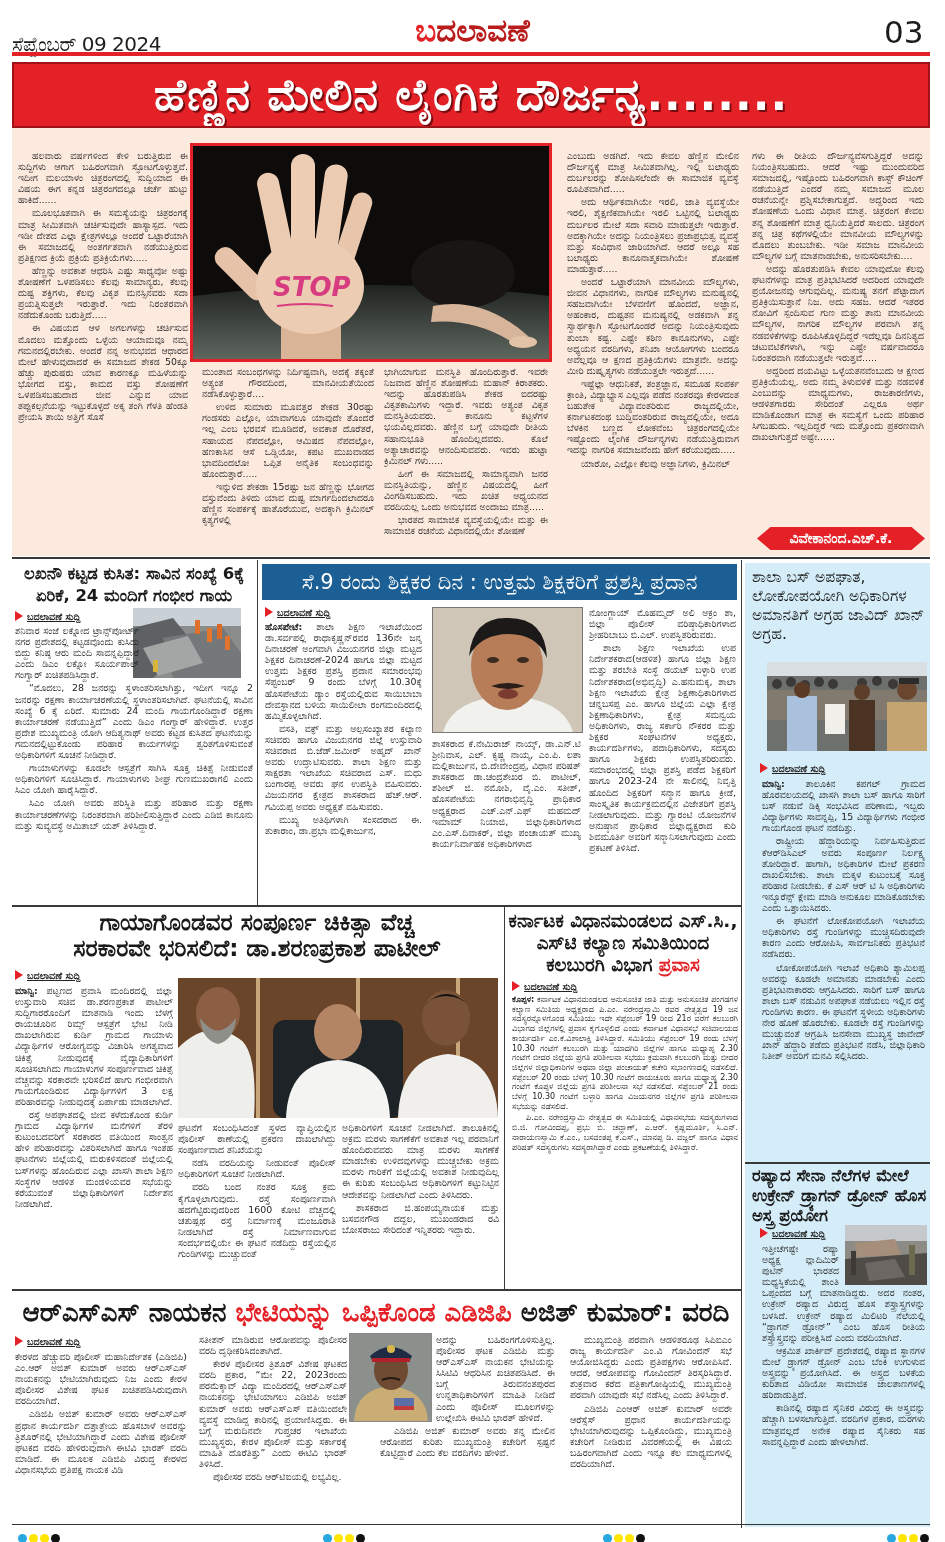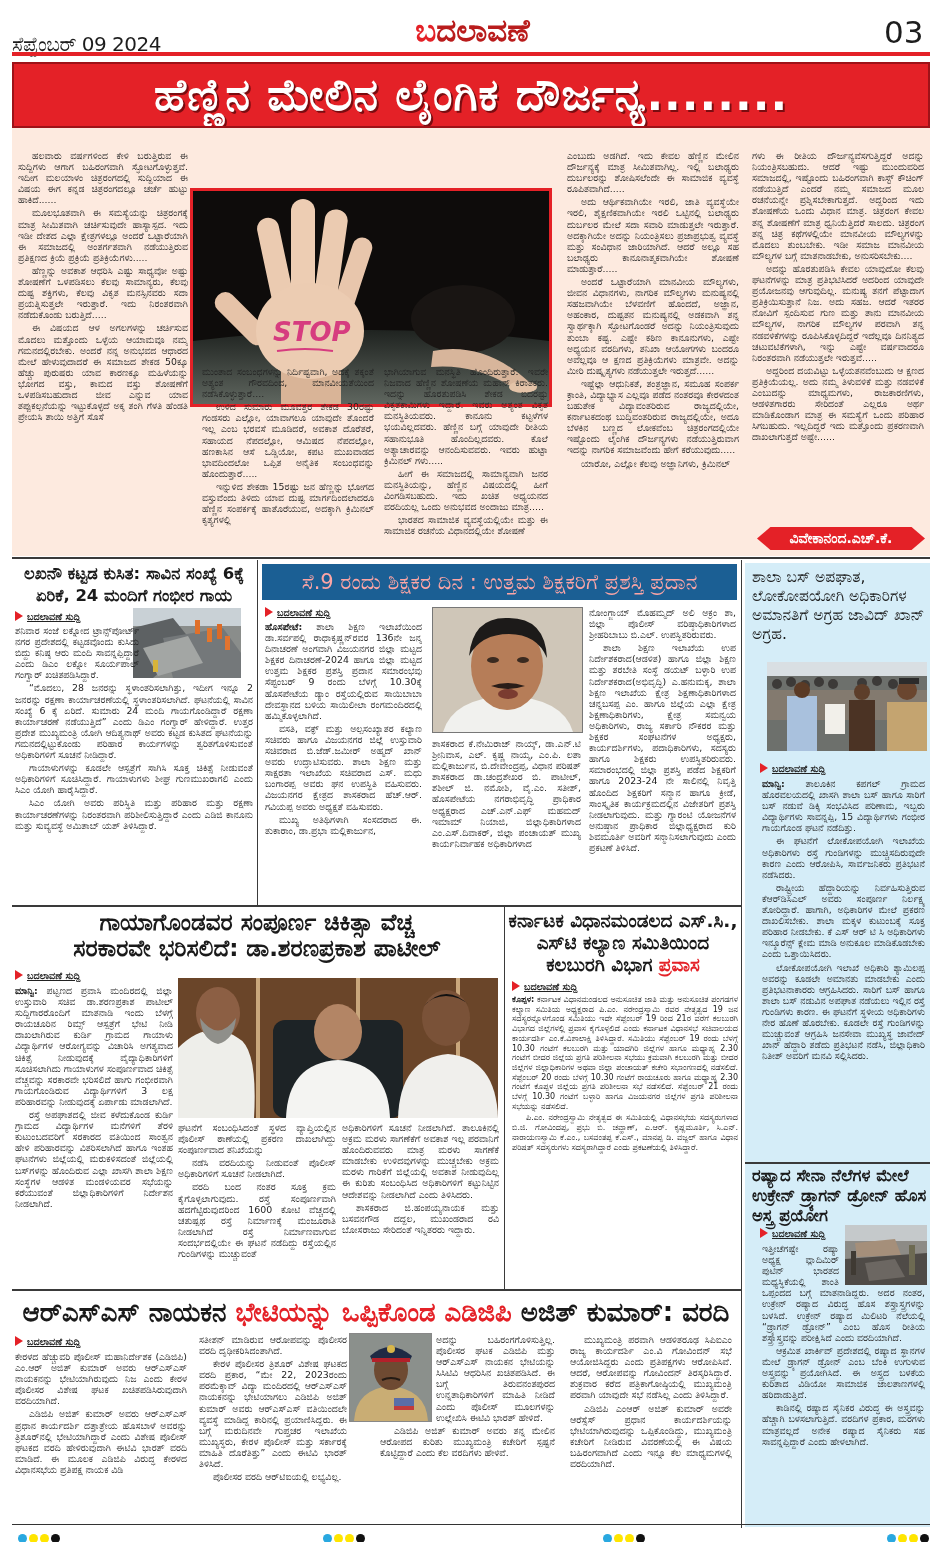--- a/index.html
+++ b/index.html
@@ -25,21 +25,21 @@
   #masthead{left:0;top:12px;width:945px;text-align:center;font-size:31px;font-weight:bold;}
   #masthead .m1{color:#e42127;}
   #masthead .m2{color:#b91c1c;}
   #pagenum{left:884px;top:14px;font-size:31px;}
   #redrule{left:12px;top:52px;width:918px;height:4px;background:#e42127;}
 
   
   #lead-banner{left:12px;top:62px;width:914px;height:62px;background:#e42127;border:2px solid #9e1218;
     color:#fff;font-size:44px;font-weight:bold;text-align:center;line-height:62px;letter-spacing:1px;text-shadow:2px 2px 0 #7a0c10;white-space:nowrap;overflow:hidden;}
   #lead-box{left:12px;top:128px;width:918px;height:428px;background:#fdeadf;}
-  #lead-photo{left:190px;top:143px;width:356px;height:213px;border:3px solid #e42127;background:#14b8a6;margin-top:45px;}
+  #lead-photo{left:190px;top:143px;width:356px;height:213px;border:3px solid #e42127;background:#14b8a6;}
   #author{left:757px;top:527px;width:168px;height:23px;background:#e42127;color:#fff;font-size:14px;font-weight:bold;text-align:center;line-height:23px;
     clip-path:polygon(8% 0,92% 0,100% 50%,92% 100%,8% 100%,0 50%);white-space:nowrap;}
 
   
   #right-box{left:745px;top:563px;width:185px;height:964px;background:#d5edf8;}
 
   
   .reg{position:absolute;top:1528px;height:10px;}
   .dot{display:inline-block;width:9px;height:9px;border-radius:50%;margin-right:2px;}
 </style>
@@ -132,21 +132,21 @@
 <div class="abs txt" style="left:15px;top:625px;width:238px;height:275px;">
   <div style="float:right;width:114px;height:55px;"></div>
   <p class="ni">ಶನಿವಾರ ಸಂಜೆ ಲಕ್ನೋದ ಟ್ರಾನ್ಸ್‌ಪೋರ್ಟ್ ನಗರ ಪ್ರದೇಶದಲ್ಲಿ ಕಟ್ಟಡವೊಂದು ಕುಸಿದು ಬಿದ್ದು ಕನಿಷ್ಠ ಆರು ಮಂದಿ ಸಾವನ್ನಪ್ಪಿದ್ದಾರೆ ಎಂದು ಡಿಎಂ ಲಕ್ನೋ ಸೂರ್ಯಪಾಲ್ ಗಂಗ್ವಾರ್ ಖಚಿತಪಡಿಸಿದ್ದಾರೆ.</p>
   <p>“ಮೊದಲು, 28 ಜನರನ್ನು ಸ್ಥಳಾಂತರಿಸಲಾಗಿತ್ತು, ಇದೀಗ ಇನ್ನೂ 2 ಜನರನ್ನು ರಕ್ಷಣಾ ಕಾರ್ಯಾಚರಣೆಯಲ್ಲಿ ಸ್ಥಳಾಂತರಿಸಲಾಗಿದೆ. ಘಟನೆಯಲ್ಲಿ ಸಾವಿನ ಸಂಖ್ಯೆ 6 ಕ್ಕೆ ಏರಿದೆ. ಸುಮಾರು 24 ಮಂದಿ ಗಾಯಗೊಂಡಿದ್ದಾರೆ ರಕ್ಷಣಾ ಕಾರ್ಯಾಚರಣೆ ನಡೆಯುತ್ತಿದೆ” ಎಂದು ಡಿಎಂ ಗಂಗ್ವಾರ್ ಹೇಳಿದ್ದಾರೆ. ಉತ್ತರ ಪ್ರದೇಶ ಮುಖ್ಯಮಂತ್ರಿ ಯೋಗಿ ಆದಿತ್ಯನಾಥ್ ಅವರು ಕಟ್ಟಡ ಕುಸಿತದ ಘಟನೆಯನ್ನು ಗಮನದಲ್ಲಿಟ್ಟುಕೊಂಡು ಪರಿಹಾರ ಕಾರ್ಯಗಳನ್ನು ತ್ವರಿತಗೊಳಿಸುವಂತೆ ಅಧಿಕಾರಿಗಳಿಗೆ ಸೂಚನೆ ನೀಡಿದ್ದಾರೆ.</p>
   <p>ಗಾಯಾಳುಗಳನ್ನು ಕೂಡಲೇ ಆಸ್ಪತ್ರೆಗೆ ಸಾಗಿಸಿ ಸೂಕ್ತ ಚಿಕಿತ್ಸೆ ನೀಡುವಂತೆ ಅಧಿಕಾರಿಗಳಿಗೆ ಸೂಚಿಸಿದ್ದಾರೆ. ಗಾಯಾಳುಗಳು ಶೀಘ್ರ ಗುಣಮುಖರಾಗಲಿ ಎಂದು ಸಿಎಂ ಯೋಗಿ ಹಾರೈಸಿದ್ದಾರೆ.</p>
   <p>ಸಿಎಂ ಯೋಗಿ ಅವರು ಪರಿಸ್ಥಿತಿ ಮತ್ತು ಪರಿಹಾರ ಮತ್ತು ರಕ್ಷಣಾ ಕಾರ್ಯಾಚರಣೆಗಳನ್ನು ನಿರಂತರವಾಗಿ ಪರಿಶೀಲಿಸುತ್ತಿದ್ದಾರೆ ಎಂದು ಎಡಿಜಿ ಕಾನೂನು ಮತ್ತು ಸುವ್ಯವಸ್ಥೆ ಅಮಿತಾಬ್ ಯಶ್ ತಿಳಿಸಿದ್ದಾರೆ.</p>
 </div>
 <div class="rule-v" style="left:257px;top:560px;height:345px;"></div>
 
 <div class="abs" style="left:260px;top:560px;width:480px;height:343px;"></div>
-<div class="abs" style="left:262px;top:564px;width:475px;height:36px;background:#1b5f94;color:#fca5a5;font-size:21px;line-height:36px;text-align:center;white-space:nowrap;overflow:hidden;">ಸೆ.9 ರಂದು ಶಿಕ್ಷಕರ ದಿನ : ಉತ್ತಮ ಶಿಕ್ಷಕರಿಗೆ ಪ್ರಶಸ್ತಿ ಪ್ರದಾನ</div>
+<div class="abs" style="left:262px;top:564px;width:475px;height:36px;background:#1b5f94;color:#ffffff;font-size:21px;line-height:36px;text-align:center;white-space:nowrap;overflow:hidden;">ಸೆ.9 ರಂದು ಶಿಕ್ಷಕರ ದಿನ : ಉತ್ತಮ ಶಿಕ್ಷಕರಿಗೆ ಪ್ರಶಸ್ತಿ ಪ್ರದಾನ</div>
 <div class="byline" style="left:265px;top:607px;"><span class="tri"></span><span class="lbl">ಬದಲಾವಣೆ ಸುದ್ದಿ</span></div>
 <div class="abs txt" style="left:265px;top:621px;width:157px;height:280px;">
   <p class="ni"><b>ಹೊಸಪೇಟೆ:</b> <span>ಶಾಲಾ ಶಿಕ್ಷಣ ಇಲಾಖೆಯಿಂದ ಡಾ.ಸರ್ವಪಲ್ಲಿ ರಾಧಾಕೃಷ್ಣನ್‌ರವರ 136ನೇ ಜನ್ಮ ದಿನಾಚರಣೆ ಅಂಗವಾಗಿ ವಿಜಯನಗರ ಜಿಲ್ಲಾ ಮಟ್ಟದ ಶಿಕ್ಷಕರ ದಿನಾಚರಣೆ-2024 ಹಾಗೂ ಜಿಲ್ಲಾ ಮಟ್ಟದ ಉತ್ತಮ ಶಿಕ್ಷಕರ ಪ್ರಶಸ್ತಿ ಪ್ರದಾನ ಸಮಾರಂಭವು ಸೆಪ್ಟಂಬರ್ 9 ರಂದು ಬೆಳಗ್ಗೆ 10.30ಕ್ಕೆ ಹೊಸಪೇಟೆಯ ಡ್ಯಾಂ ರಸ್ತೆಯಲ್ಲಿರುವ ಸಾಯಿಬಾಬಾ ದೇವಸ್ಥಾನದ ಬಳಿಯ ಸಾಯಿಲೀಲಾ ರಂಗಮಂದಿರದಲ್ಲಿ ಹಮ್ಮಿಕೊಳ್ಳಲಾಗಿದೆ.</span></p>
   <p>ವಸತಿ, ವಕ್ಫ್ ಮತ್ತು ಅಲ್ಪಸಂಖ್ಯಾತರ ಕಲ್ಯಾಣ ಸಚಿವರು ಹಾಗೂ ವಿಜಯನಗರ ಜಿಲ್ಲೆ ಉಸ್ತುವಾರಿ ಸಚಿವರಾದ ಬಿ.ಜೆಡ್.ಜಮೀರ್ ಅಹ್ಮದ್ ಖಾನ್ ಅವರು ಉದ್ಘಾಟಿಸುವರು. ಶಾಲಾ ಶಿಕ್ಷಣ ಮತ್ತು ಸಾಕ್ಷರತಾ ಇಲಾಖೆಯ ಸಚಿವರಾದ ಎಸ್. ಮಧು ಬಂಗಾರಪ್ಪ ಅವರು ಘನ ಉಪಸ್ಥಿತಿ ವಹಿಸುವರು. ವಿಜಯನಗರ ಕ್ಷೇತ್ರದ ಶಾಸಕರಾದ ಹೆಚ್.ಆರ್. ಗವಿಯಪ್ಪ ಅವರು ಅಧ್ಯಕ್ಷತೆ ವಹಿಸುವರು.</p>
   <p>ಮುಖ್ಯ ಅತಿಥಿಗಳಾಗಿ ಸಂಸದರಾದ ಈ. ತುಕಾರಾಂ, ಡಾ.ಪ್ರಭಾ ಮಲ್ಲಿಕಾರ್ಜುನ,</p>
 </div>
 <div class="photo" style="left:432px;top:607px;width:149px;height:124px;border:1px solid #777;">
   <svg viewBox="0 0 149 124" preserveAspectRatio="none">
     <rect width="149" height="124" fill="#cfc6b8"></rect>
     <path d="M10 124 Q20 90 74 88 Q130 90 140 124 Z" fill="#f1f1ee"></path>
@@ -193,22 +193,22 @@
     <rect x="82" y="38" width="26" height="51" fill="#4b3324"></rect>
     <circle cx="95" cy="30" r="8" fill="#5d3e2a"></circle>
     <rect x="120" y="40" width="40" height="49" fill="#c4a470"></rect>
     <circle cx="140" cy="28" r="10" fill="#6a462f"></circle>
     <rect x="132" y="16" width="20" height="6" fill="#2b2b2b"></rect>
   </svg>
 </div>
 <div class="byline" style="left:760px;top:763px;"><span class="tri"></span><span class="lbl">ಬದಲಾವಣೆ ಸುದ್ದಿ</span></div>
 <div class="abs txt" style="left:762px;top:778px;width:163px;height:382px;">
   <p class="ni"><b>ಮಾನ್ವಿ:</b> <span>ತಾಲೂಕಿನ ಕಪಗಲ್ ಗ್ರಾಮದ ಹೊರವಲಯದಲ್ಲಿ ಖಾಸಗಿ ಶಾಲಾ ಬಸ್ ಹಾಗೂ ಸಾರಿಗೆ ಬಸ್ ನಡುವೆ ಡಿಕ್ಕಿ ಸಂಭವಿಸಿದ ಪರಿಣಾಮ, ಇಬ್ಬರು ವಿದ್ಯಾರ್ಥಿಗಳು ಸಾವನ್ನಪ್ಪಿ, 15 ವಿದ್ಯಾರ್ಥಿಗಳು ಗಂಭೀರ ಗಾಯಗೊಂಡ ಘಟನೆ ನಡೆದಿತ್ತು.</span></p>
+  <p>ರಾಷ್ಟ್ರೀಯ ಹೆದ್ದಾರಿಯನ್ನು ನಿರ್ವಹಿಸುತ್ತಿರುವ ಕೆಆರ್‌ಡಿಸಿಎಲ್ ಅವರು ಸಂಪೂರ್ಣ ನಿರ್ಲಕ್ಷ್ಯ ತೋರಿದ್ದಾರೆ. ಹಾಗಾಗಿ, ಅಧಿಕಾರಿಗಳ ಮೇಲೆ ಪ್ರಕರಣ ದಾಖಲಿಸಬೇಕು. ಶಾಲಾ ಮಕ್ಕಳ ಕುಟುಂಬಕ್ಕೆ ಸೂಕ್ತ ಪರಿಹಾರ ನೀಡಬೇಕು. ಕೆ ಎಸ್ ಆರ್ ಟಿ ಸಿ ಅಧಿಕಾರಿಗಳು ಇನ್ಶೂರೆನ್ಸ್ ಕ್ಲೇಮ ಮಾಡಿ ಅನುಕೂಲ ಮಾಡಿಕೊಡಬೇಕು ಎಂದು ಒತ್ತಾಯಿಸಿದರು.</p>
   <p>ಈ ಘಟನೆಗೆ ಲೋಕೋಪಯೋಗಿ ಇಲಾಖೆಯ ಅಧಿಕಾರಿಗಳು ರಸ್ತೆ ಗುಂಡಿಗಳನ್ನು ಮುಚ್ಚಿಸದಿರುವುದೇ ಕಾರಣ ಎಂದು ಆರೋಪಿಸಿ, ಸಾರ್ವಜನಿಕರು ಪ್ರತಿಭಟನೆ ನಡೆಸಿದರು.</p>
-  <p>ರಾಷ್ಟ್ರೀಯ ಹೆದ್ದಾರಿಯನ್ನು ನಿರ್ವಹಿಸುತ್ತಿರುವ ಕೆಆರ್‌ಡಿಸಿಎಲ್ ಅವರು ಸಂಪೂರ್ಣ ನಿರ್ಲಕ್ಷ್ಯ ತೋರಿದ್ದಾರೆ. ಹಾಗಾಗಿ, ಅಧಿಕಾರಿಗಳ ಮೇಲೆ ಪ್ರಕರಣ ದಾಖಲಿಸಬೇಕು. ಶಾಲಾ ಮಕ್ಕಳ ಕುಟುಂಬಕ್ಕೆ ಸೂಕ್ತ ಪರಿಹಾರ ನೀಡಬೇಕು. ಕೆ ಎಸ್ ಆರ್ ಟಿ ಸಿ ಅಧಿಕಾರಿಗಳು ಇನ್ಶೂರೆನ್ಸ್ ಕ್ಲೇಮ ಮಾಡಿ ಅನುಕೂಲ ಮಾಡಿಕೊಡಬೇಕು ಎಂದು ಒತ್ತಾಯಿಸಿದರು.</p>
   <p>ಲೋಕೋಪಯೋಗಿ ಇಲಾಖೆ ಅಧಿಕಾರಿ ಶ್ಯಾಮಿಲಪ್ಪ ಅವರನ್ನು ಕೂಡಲೇ ಅಮಾನತು ಮಾಡಬೇಕು ಎಂದು ಪ್ರತಿಭಟನಾಕಾರರು ಆಗ್ರಹಿಸಿದರು. ಸಾರಿಗೆ ಬಸ್ ಹಾಗೂ ಶಾಲಾ ಬಸ್ ನಡುವಿನ ಅಪಘಾತ ನಡೆಯಲು ಇಲ್ಲಿನ ರಸ್ತೆ ಗುಂಡಿಗಳು ಕಾರಣ. ಈ ಘಟನೆಗೆ ಸ್ಥಳೀಯ ಅಧಿಕಾರಿಗಳು ನೇರ ಹೊಣೆ ಹೊರಬೇಕು. ಕೂಡಲೇ ರಸ್ತೆ ಗುಂಡಿಗಳನ್ನು ಮುಚ್ಚುವಂತೆ ಆಗ್ರಹಿಸಿ ಜನಸೇವಾ ಮುಖ್ಯಸ್ಥ ಜಾವೇದ್ ಖಾನ್ ಹೆದ್ದಾರಿ ತಡೆದು ಪ್ರತಿಭಟನೆ ನಡೆಸಿ, ಜಿಲ್ಲಾಧಿಕಾರಿ ನಿತೀಶ್ ಅವರಿಗೆ ಮನವಿ ಸಲ್ಲಿಸಿದರು.</p>
 </div>
 
 <div class="rule-h" style="left:745px;top:1162px;width:185px;"></div>
 
 <div class="abs" style="left:745px;top:1165px;width:185px;height:362px;"></div>
 <div class="hl" style="left:752px;top:1166px;width:176px;font-size:16.5px;line-height:20px;">ರಷ್ಯಾದ ಸೇನಾ ನೆಲೆಗಳ ಮೇಲೆ ಉಕ್ರೇನ್ ಡ್ರ್ಯಾಗನ್ ಡ್ರೋನ್ ಹೊಸ ಅಸ್ತ್ರ ಪ್ರಯೋಗ</div>
 <div class="byline" style="left:760px;top:1228px;"><span class="tri"></span><span class="lbl">ಬದಲಾವಣೆ ಸುದ್ದಿ</span></div>
 <div class="photo" style="left:845px;top:1225px;width:82px;height:60px;">
   <svg viewBox="0 0 82 60" preserveAspectRatio="none">

